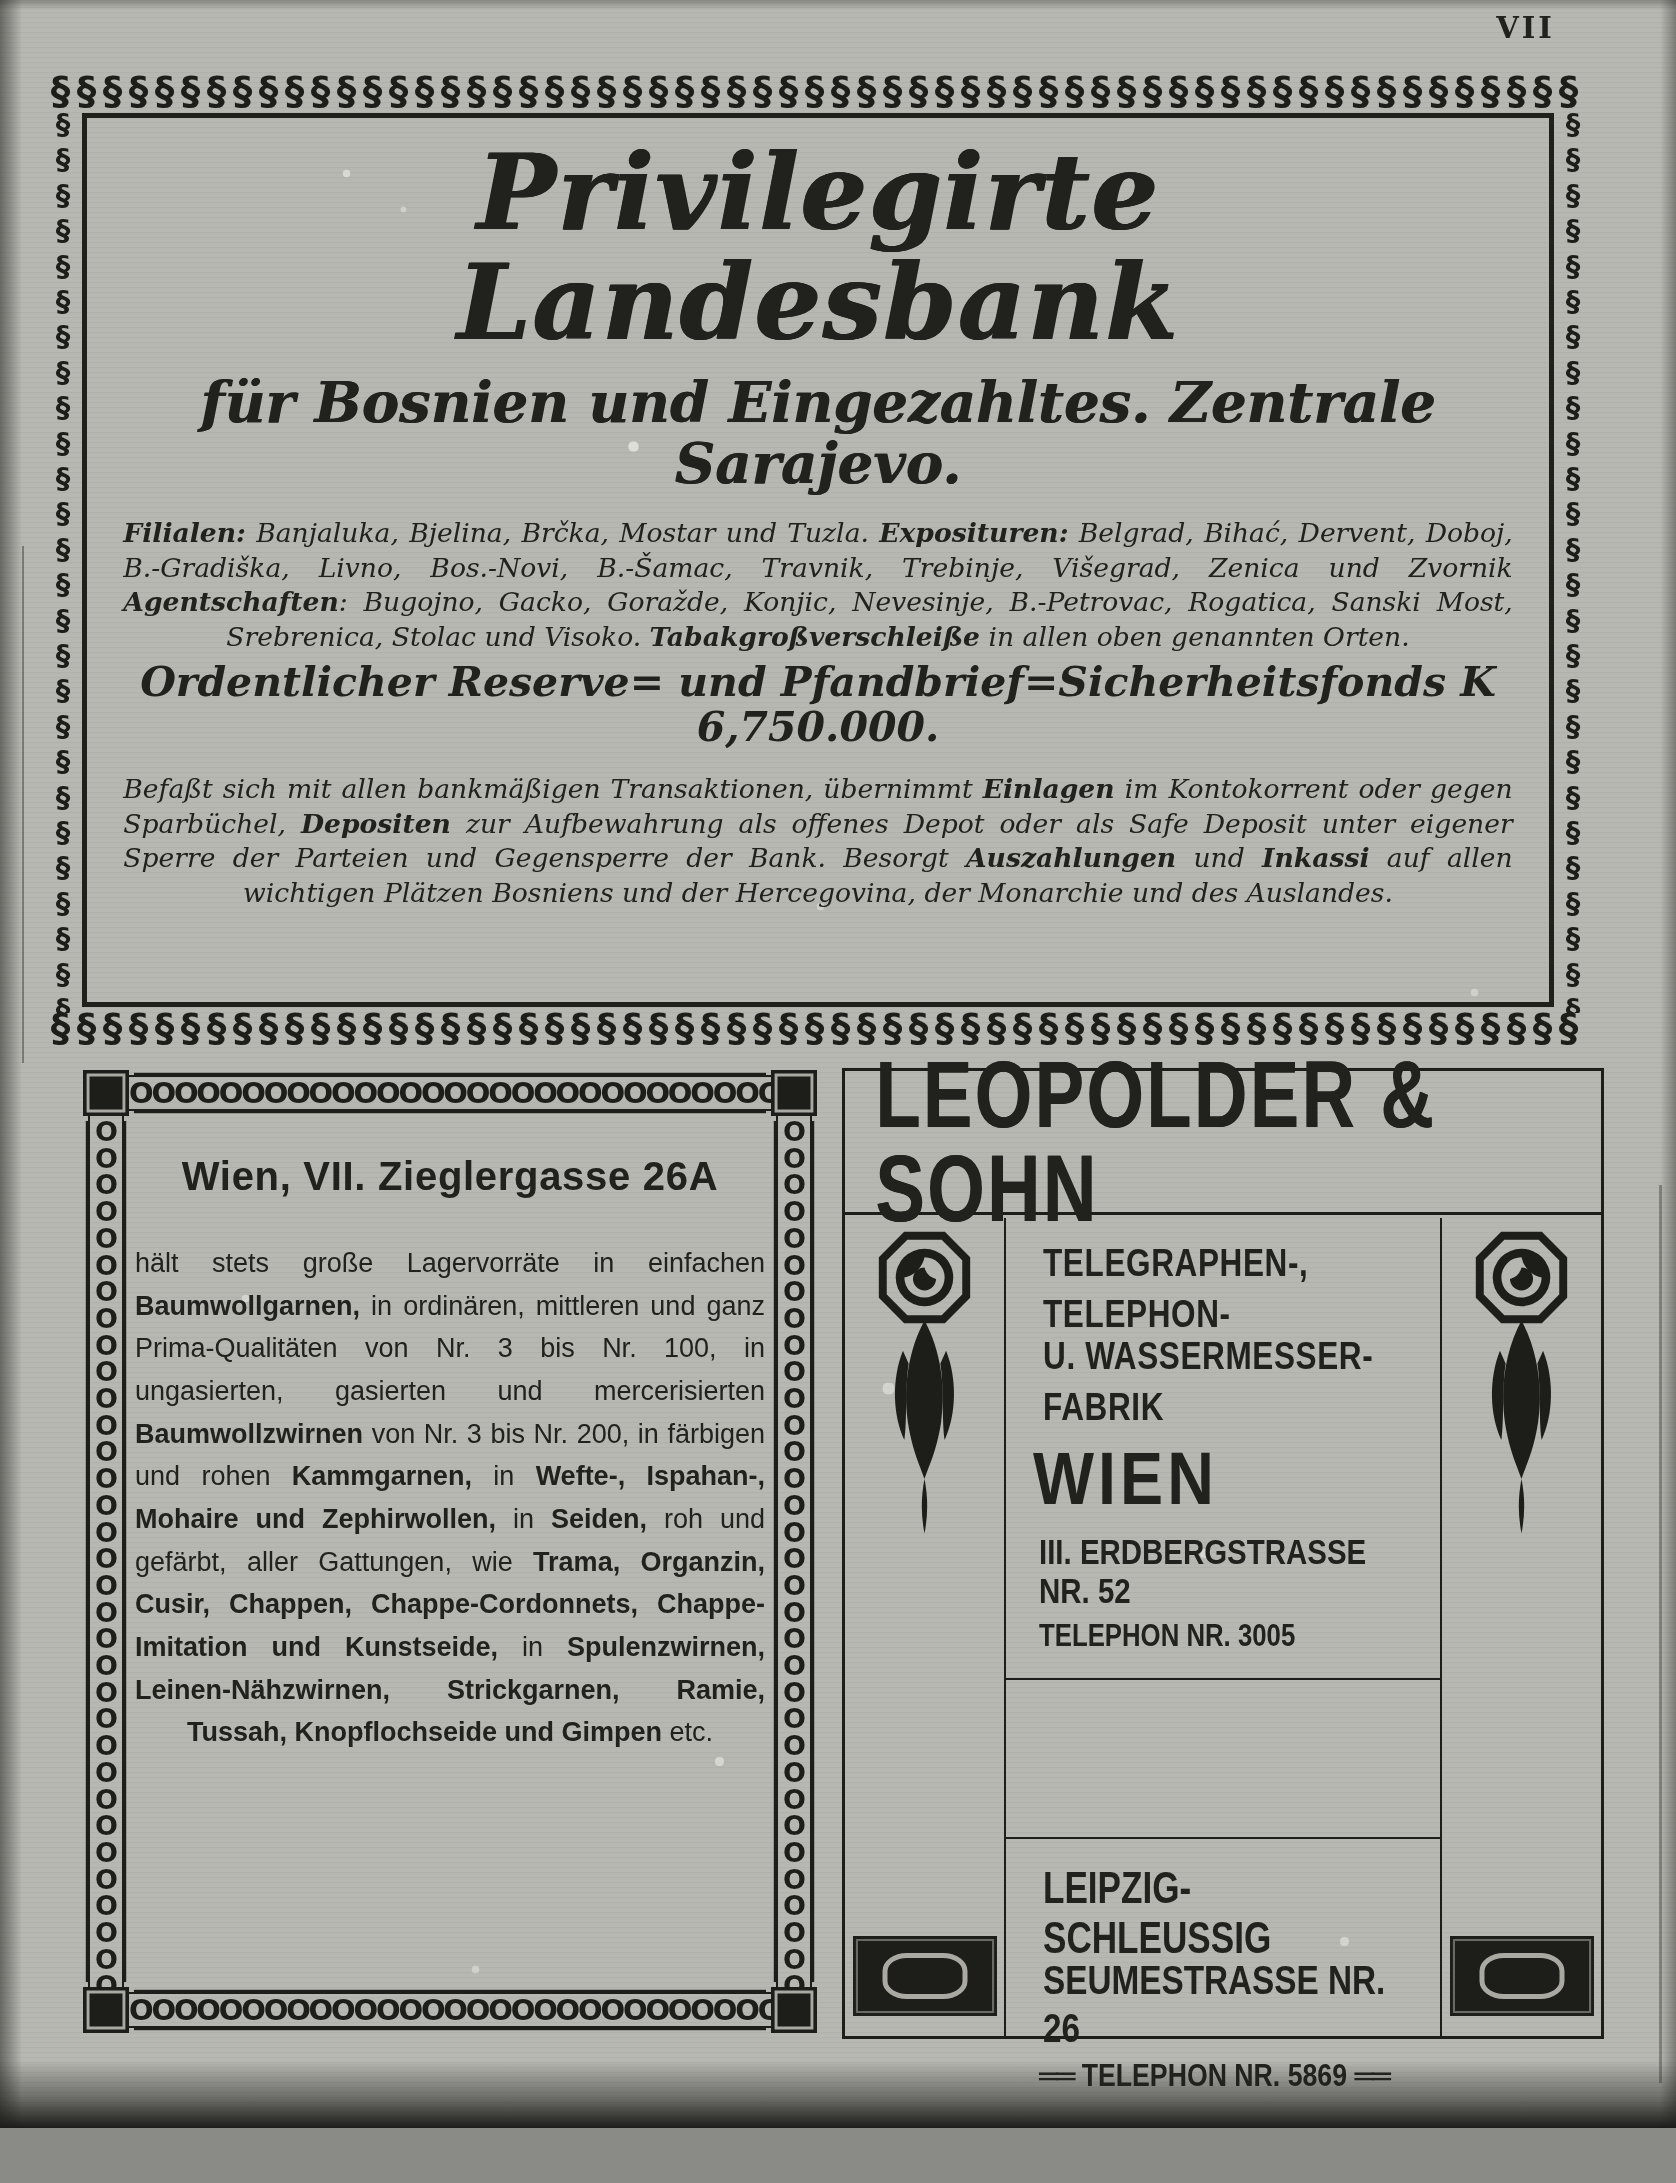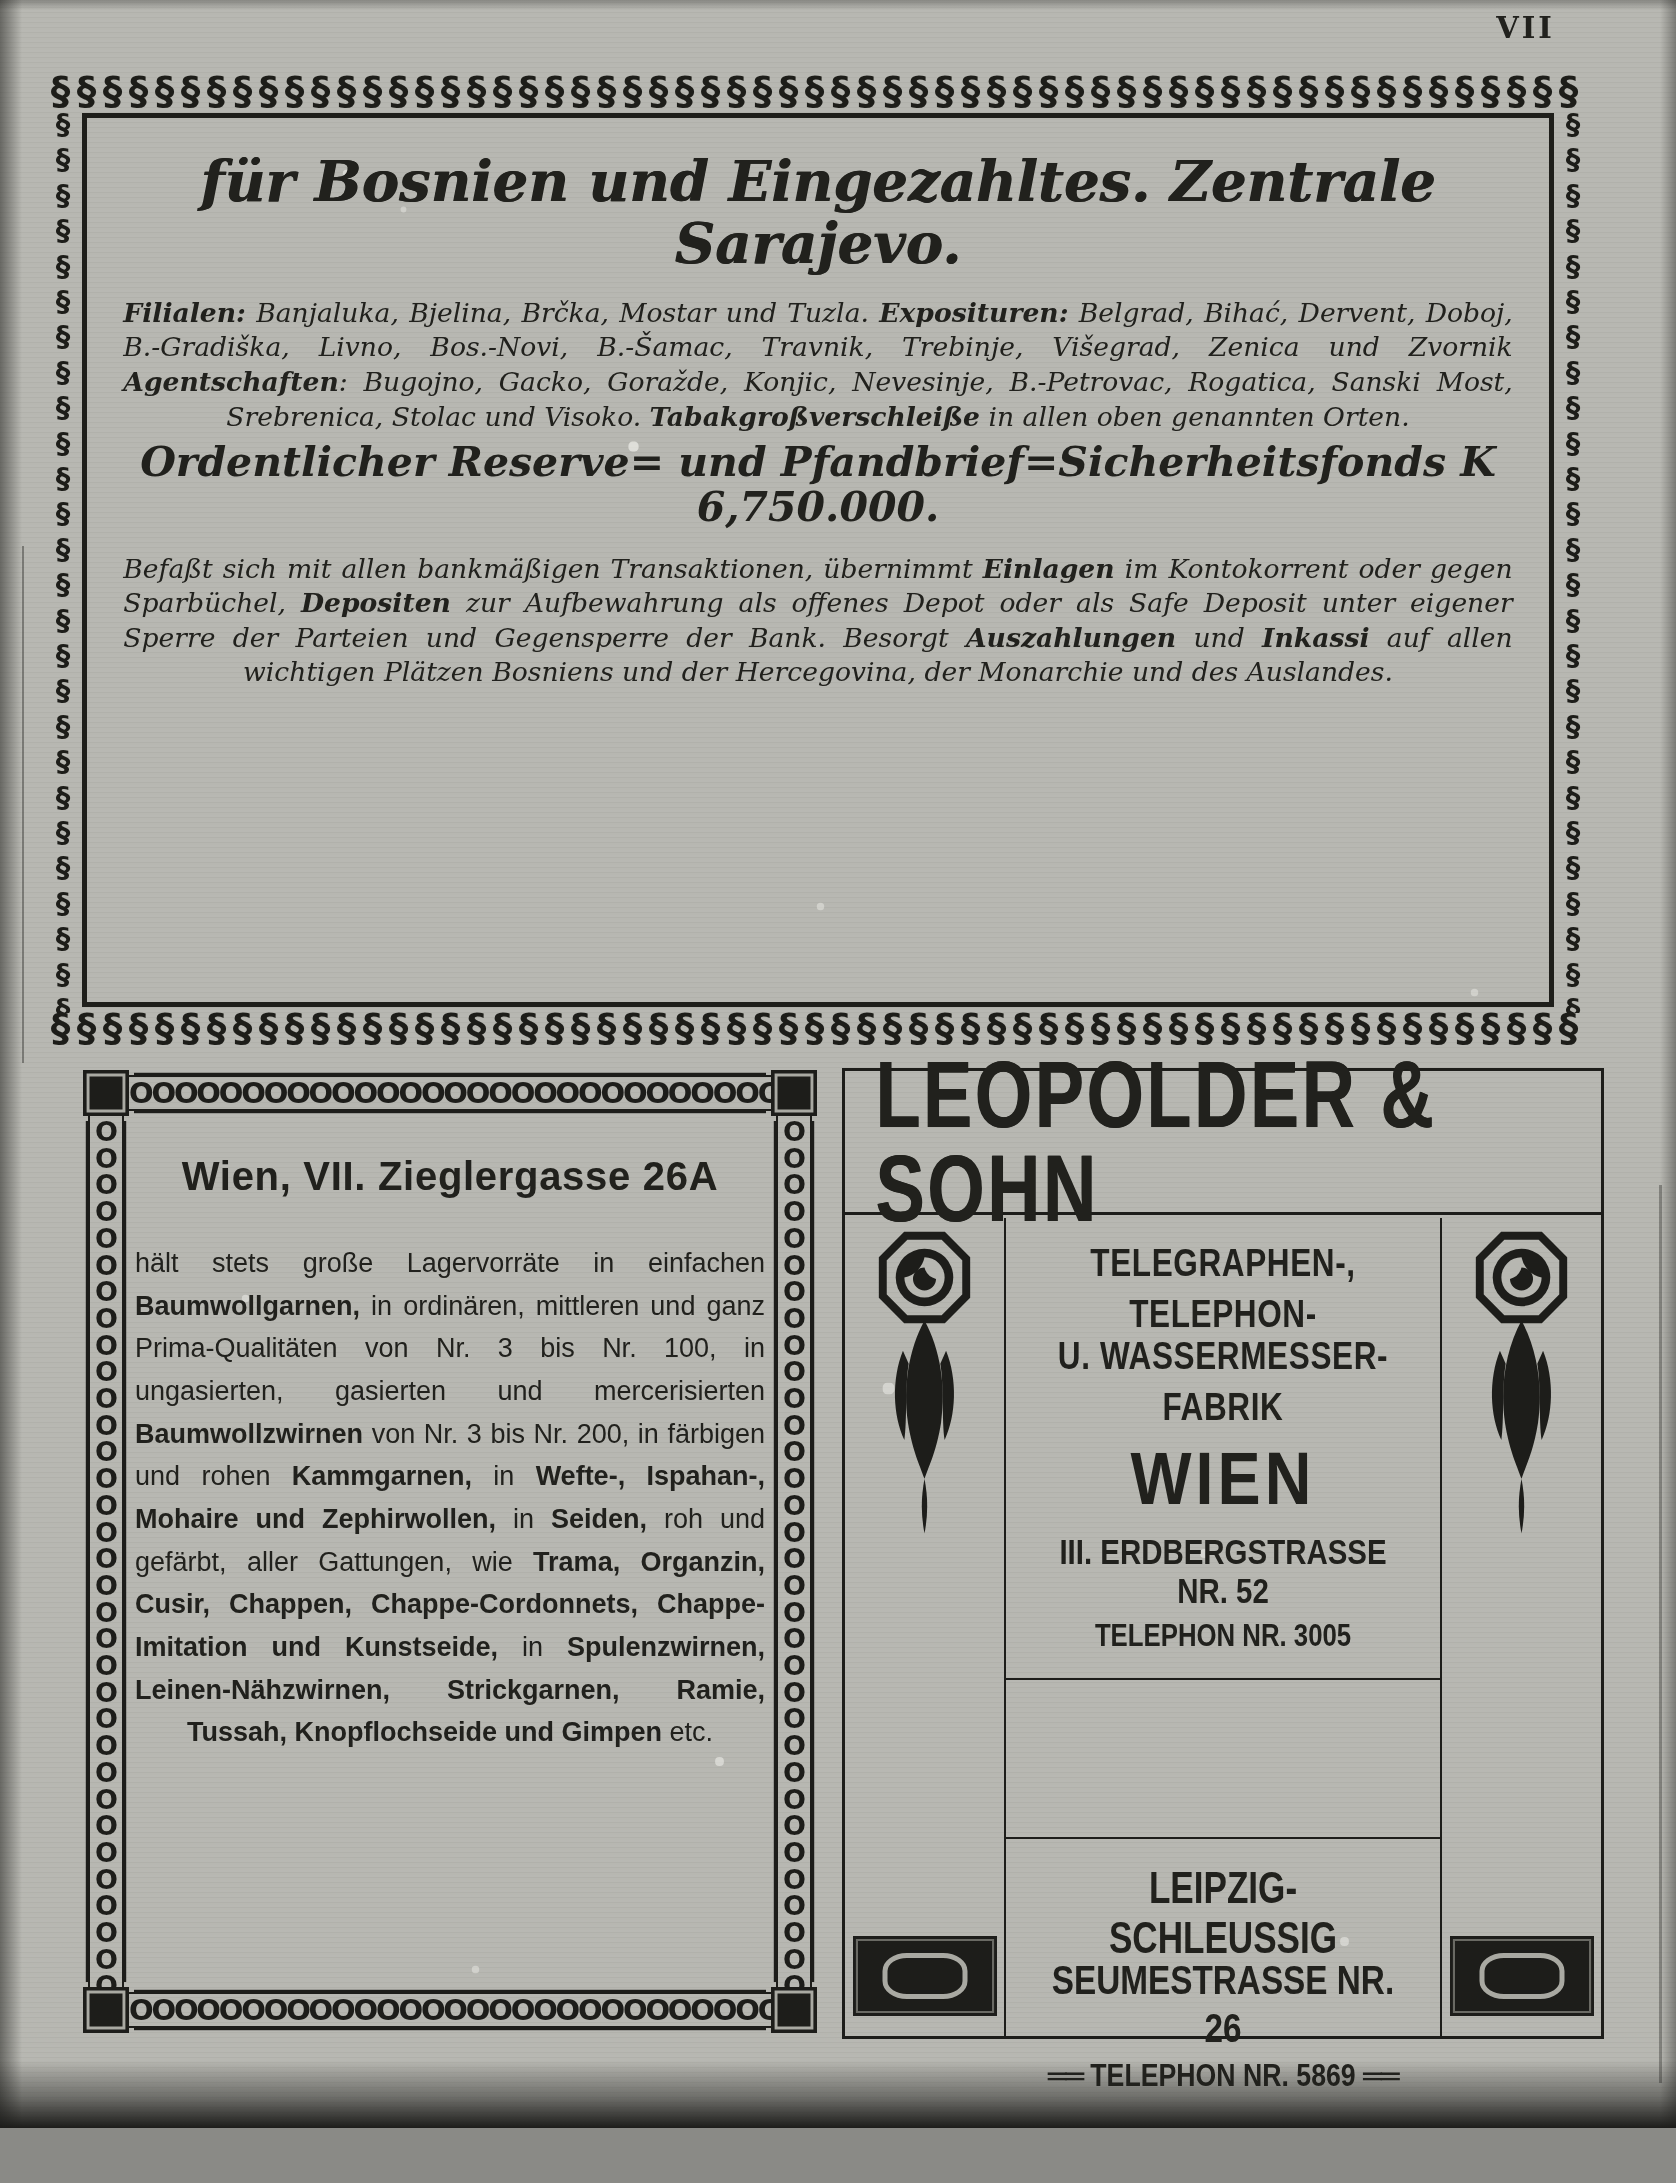--- a/index.html
+++ b/index.html
@@ -85,21 +85,21 @@
   
   .leo { position:absolute; left:842px; top:1068px; width:762px; height:971px; border:3.6px solid #1d1d1a; }
   .leo-title { height:144px; border-bottom:3.6px solid #1d1d1a; display:flex; align-items:center; justify-content:flex-end; }
   .leo-title span { font:bold 80px/1 "Liberation Sans", sans-serif; letter-spacing:2.9px;
     transform:scale(.92,1.18); text-shadow:0.7px 0 0 currentColor; }
   .leo-body { position:absolute; left:0; right:0; top:147px; bottom:0; }
   .leo-col { position:absolute; top:0; bottom:0; width:159px; }
   .leo-col-left { left:0; } .leo-col-right { right:0; }
   .leo-center { position:absolute; left:159px; right:159px; top:0; bottom:0;
     border-left:2.9px solid #1d1d1a; border-right:2.9px solid #1d1d1a;
-    padding:24.4px 17px 0; text-align:center; }
+    padding:24.4px 17px 0; text-align:left; }
   .leo-line { font:bold 35px/1.32 "Liberation Sans", sans-serif; letter-spacing:0.7px; display:block; transform:scale(.9,1.12); }
   .leo-city { margin-top:17px; font:bold 68px/1 "Liberation Sans", sans-serif; letter-spacing:4.3px; display:block; transform:scale(.95,1.1); }
   .leo-addr { margin-top:24.4px; font:bold 32px/1.1 "Liberation Sans", sans-serif; display:block; transform:scale(.92,1.1); }
   .leo-phone { margin-top:14.4px; font:bold 28px/1.1 "Liberation Sans", sans-serif; display:block; transform:scale(.92,1.1); }
   .leo-rule { margin:26px -17px 0; border-top:2.9px solid #1d1d1a; }
   .leo-gap { height:157px; }
   .leo-b1 { margin-top:30px; font:bold 39px/1.15 "Liberation Sans", sans-serif; display:block; transform:scale(.9,1.12); }
   .leo-b2 { margin-top:2.9px; font:bold 37px/1.15 "Liberation Sans", sans-serif; display:block; transform:scale(.9,1.12); }
   .leo-b3 { margin-top:13px; font:bold 29px/1.1 "Liberation Sans", sans-serif; display:block; transform:scale(.92,1.1); }
   .leo-b3 .bars { letter-spacing:-1.4px; font-weight:bold; }
@@ -124,20 +124,21 @@
 
   <div class="page-number">VII</div>
 
   <div class="bank">
     <div class="scroll-border scroll-top">§§§§§§§§§§§§§§§§§§§§§§§§§§§§§§§§§§§§§§§§§§§§§§§§§§§§§§§§§§§§</div>
     <div class="scroll-border scroll-side scroll-left">§§§§§§§§§§§§§§§§§§§§§§§§§§§§§§§§§§§§§§§§</div>
     <div class="scroll-border scroll-side scroll-right">§§§§§§§§§§§§§§§§§§§§§§§§§§§§§§§§§§§§§§§§</div>
     <div class="scroll-border scroll-bottom">§§§§§§§§§§§§§§§§§§§§§§§§§§§§§§§§§§§§§§§§§§§§§§§§§§§§§§§§§§§§</div>
 
     <div class="bank-box">
+      <div class="bank-title">Privilegirte Landesbank</div>
       <div class="bank-subtitle">für Bosnien und Eingezahltes. Zentrale Sarajevo.</div>
       <p class="bank-par"><span class="rb">Filialen:</span><span> Banjaluka, Bjelina, Brčka, Mostar und Tuzla. </span><span class="rb">Exposituren:</span><span> Belgrad, Bihać, Dervent, Doboj, B.-Gradiška, Livno, Bos.-Novi, B.-Šamac, Travnik, Trebinje, Višegrad, Zenica und Zvornik </span><span class="rb">Agentschaften</span><span>: Bugojno, Gacko, Goražde, Konjic, Nevesinje, B.-Petrovac, Rogatica, Sanski Most, Srebrenica, Stolac und Visoko. </span><span class="rb">Tabakgroßverschleiße</span><span> in allen oben genannten Orten.</span></p>
       <div class="bank-cap2">Ordentlicher Reserve= und Pfandbrief=Sicherheitsfonds K 6,750.000.</div>
       <p class="bank-par"><span>Befaßt sich mit allen bankmäßigen Transaktionen, übernimmt </span><span class="rb">Einlagen</span><span> im Kontokorrent oder gegen Sparbüchel, </span><span class="rb">Depositen</span><span> zur Aufbewahrung als offenes Depot oder als Safe Deposit unter eigener Sperre der Parteien und Gegensperre der Bank. Besorgt </span><span class="rb">Auszahlungen</span><span> und </span><span class="rb">Inkassi</span><span> auf allen wichtigen Plätzen Bosniens und der Hercegovina, der Monarchie und des Auslandes. </span></p>
 
     </div>
   </div>
 
   <div class="igler">
     <div class="ig-corner ig-c-tl"></div>

